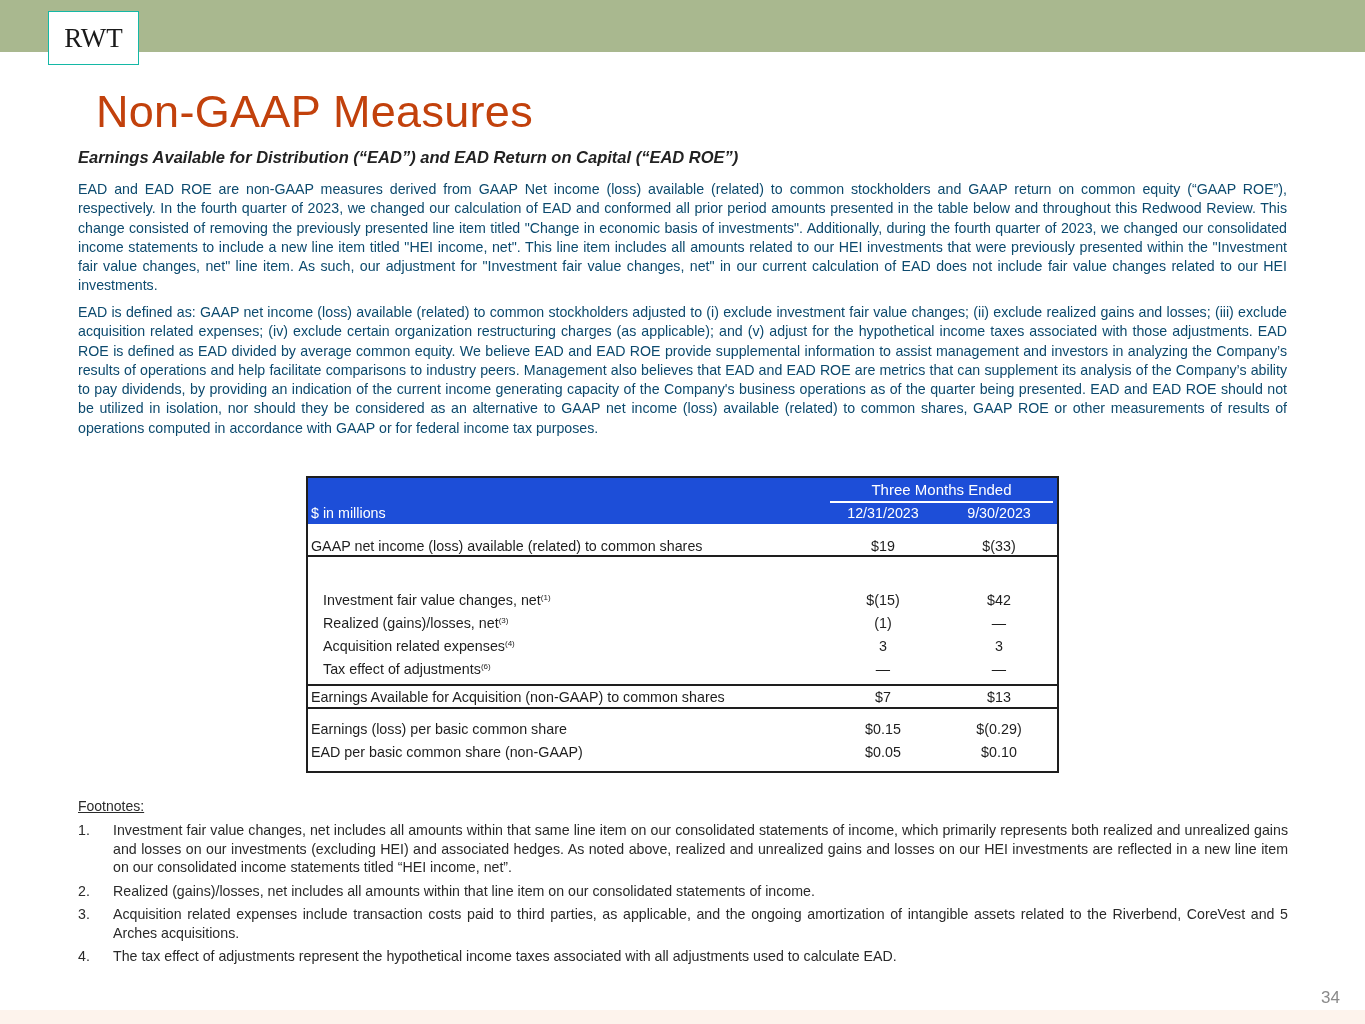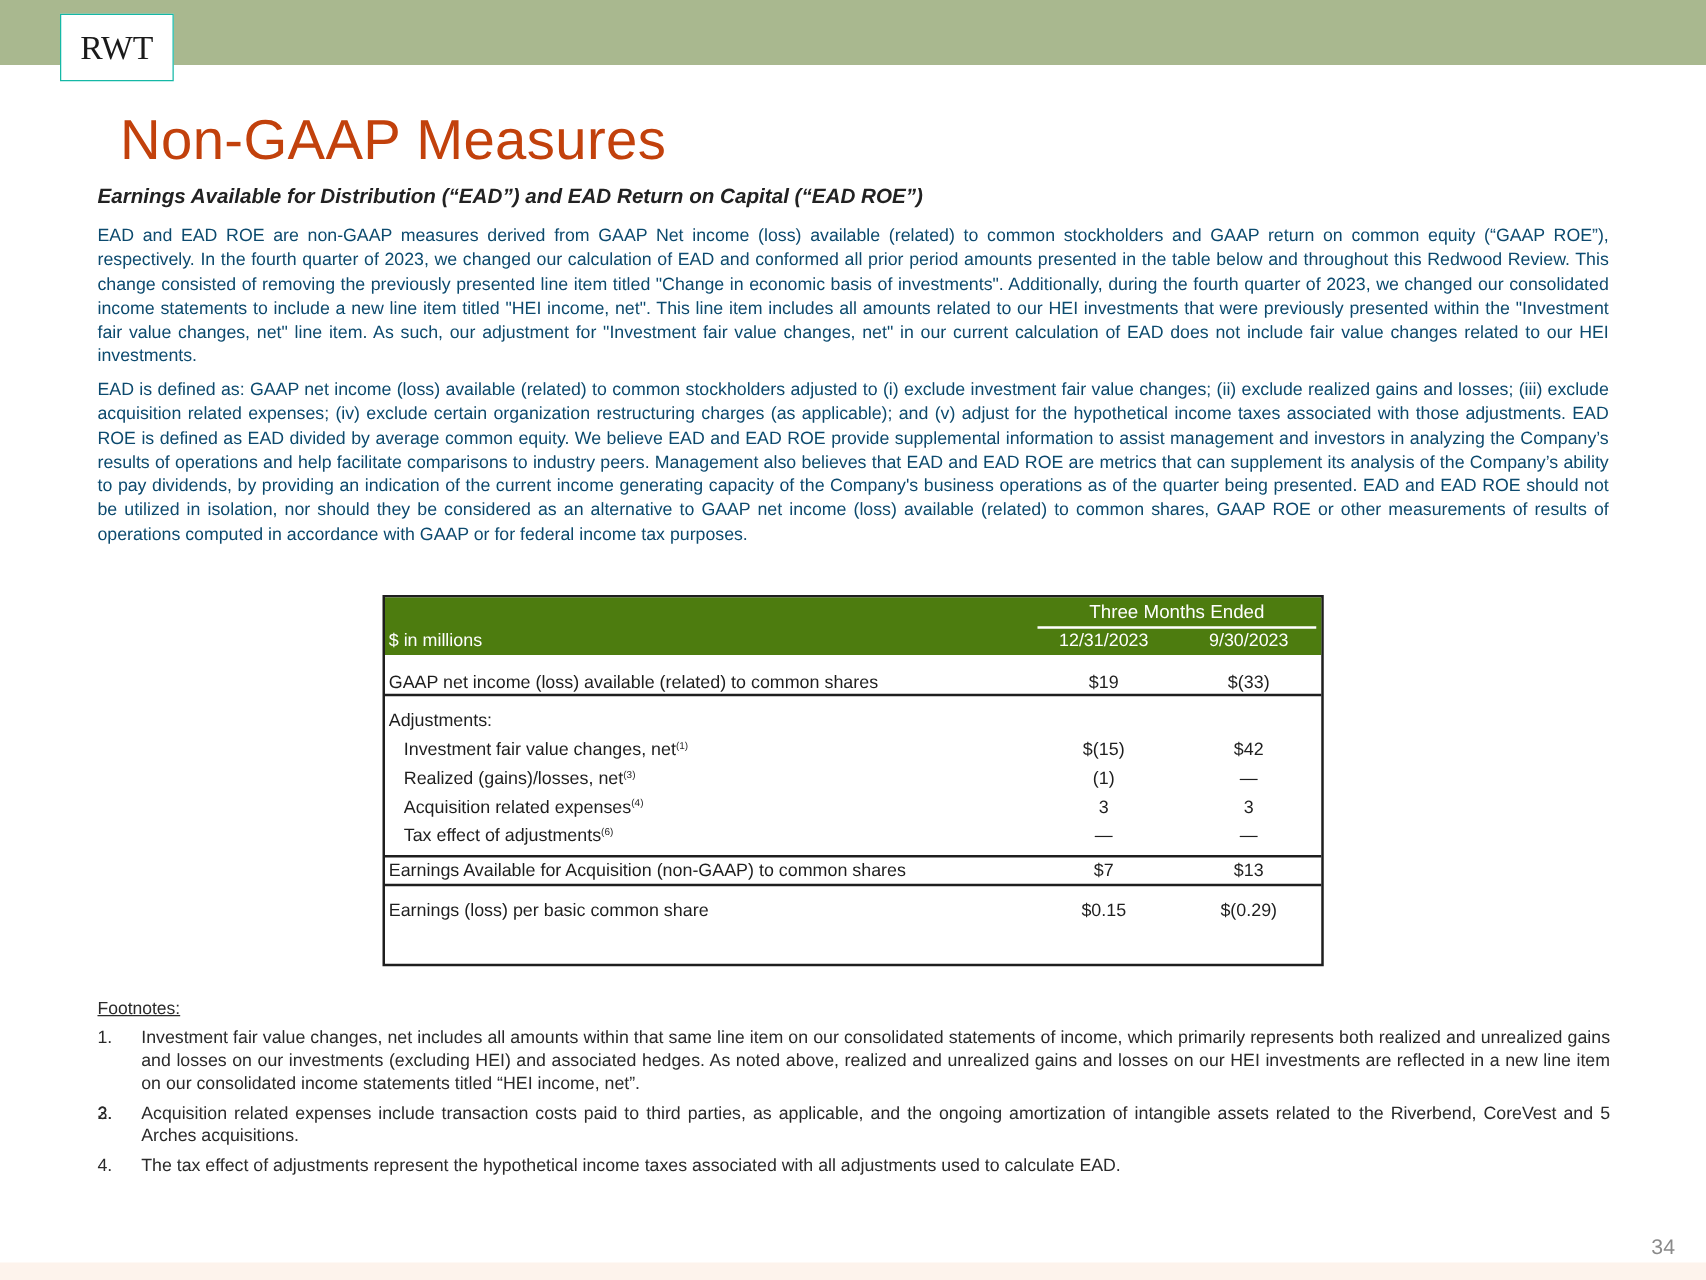--- a/index.html
+++ b/index.html
@@ -26,21 +26,21 @@
     position: absolute; left: 78px; width: 1209px; margin: 0;
     font-size: 14.2px; line-height: 19.3px; text-align: justify; color: #0c4a6e;
   }
   .p1 { top: 180px; }
   .p2 { top: 303px; }
 
   .fin-table {
     position: absolute; left: 306px; top: 476px; width: 753px; height: 297px;
     border: 2px solid #1e1e1e; box-sizing: border-box; font-size: 14.3px; color: #1e1e1e;
   }
-  .thead { position: absolute; left: 0; top: 0; width: 100%; height: 46px; background: #4d7c0f; color: #fff; }
+  .thead { position: absolute; left: 0; top: 0; width: 100%; height: 46px; background: #1d4ed8; color: #fff; }
   .thead .group { position: absolute; left: 522px; top: 3px; width: 223px; text-align: center; font-size: 15px; }
   .thead .group-line { position: absolute; left: 522px; top: 23px; width: 223px; height: 2px; background: #fff; }
   .thead .units { position: absolute; left: 3px; top: 27px; }
   .thead .col1 { position: absolute; left: 520px; top: 27px; width: 110px; text-align: center; }
   .thead .col2 { position: absolute; left: 636px; top: 27px; width: 110px; text-align: center; }
 
   .row { position: absolute; left: 0; width: 100%; height: 22px; }
   .row .lbl { position: absolute; left: 3px; top: 2px; white-space: nowrap; }
   .row .lbl.indent { left: 15px; }
   .row .v1 { position: absolute; left: 520px; top: 2px; width: 110px; text-align: center; }
@@ -83,23 +83,20 @@
     <div class="col2">9/30/2023</div>
   </div>
 
   <div class="row" style="top:58px">
     <span class="lbl">GAAP net income (loss) available (related) to common shares</span>
     <span class="v1">$19</span>
     <span class="v2">$(33)</span>
   </div>
   <div class="hr" style="top:77px"></div>
 
-  <div class="row" style="top:89px">
-    <span class="lbl">Adjustments:</span>
-  </div>
   <div class="row" style="top:112px">
     <span class="lbl indent"><span>Investment fair value changes, net</span><sup>(1)</sup></span>
     <span class="v1">$(15)</span>
     <span class="v2">$42</span>
   </div>
   <div class="row" style="top:135px">
     <span class="lbl indent"><span>Realized (gains)/losses, net</span><sup>(3)</sup></span>
     <span class="v1">(1)</span>
     <span class="v2">—</span>
   </div>
@@ -120,24 +117,29 @@
     <span class="v1">$7</span>
     <span class="v2">$13</span>
   </div>
   <div class="hr" style="top:229px"></div>
 
   <div class="row" style="top:241px">
     <span class="lbl">Earnings (loss) per basic common share</span>
     <span class="v1">$0.15</span>
     <span class="v2">$(0.29)</span>
   </div>
+  <div class="row" style="top:264px">
+    <span class="lbl">EAD per basic common share (non-GAAP)</span>
+    <span class="v1">$0.05</span>
+    <span class="v2">$0.10</span>
+  </div>
 </div>
 
 <p class="footnotes-title">Footnotes:</p>
 <ol class="footnotes">
   <li><span class="num">1.</span><span>Investment fair value changes, net includes all amounts within that same line item on our consolidated statements of income, which primarily represents both realized and unrealized gains and losses on our investments (excluding HEI) and associated hedges. As noted above, realized and unrealized gains and losses on our HEI investments are reflected in a new line item on our consolidated income statements titled “HEI income, net”.</span></li>
-  <li><span class="num">2.</span></li>
+  <li><span class="num">2.</span><span>Realized (gains)/losses, net includes all amounts within that line item on our consolidated statements of income.</span></li>
   <li><span class="num">3.</span><span>Acquisition related expenses include transaction costs paid to third parties, as applicable, and the ongoing amortization of intangible assets related to the Riverbend, CoreVest and 5 Arches acquisitions.</span></li>
   <li><span class="num">4.</span><span>The tax effect of adjustments represent the hypothetical income taxes associated with all adjustments used to calculate EAD.</span></li>
 </ol>
 
 <div class="page-number">34</div>
 <div class="bottom-band"></div>
 
 </body></html>

